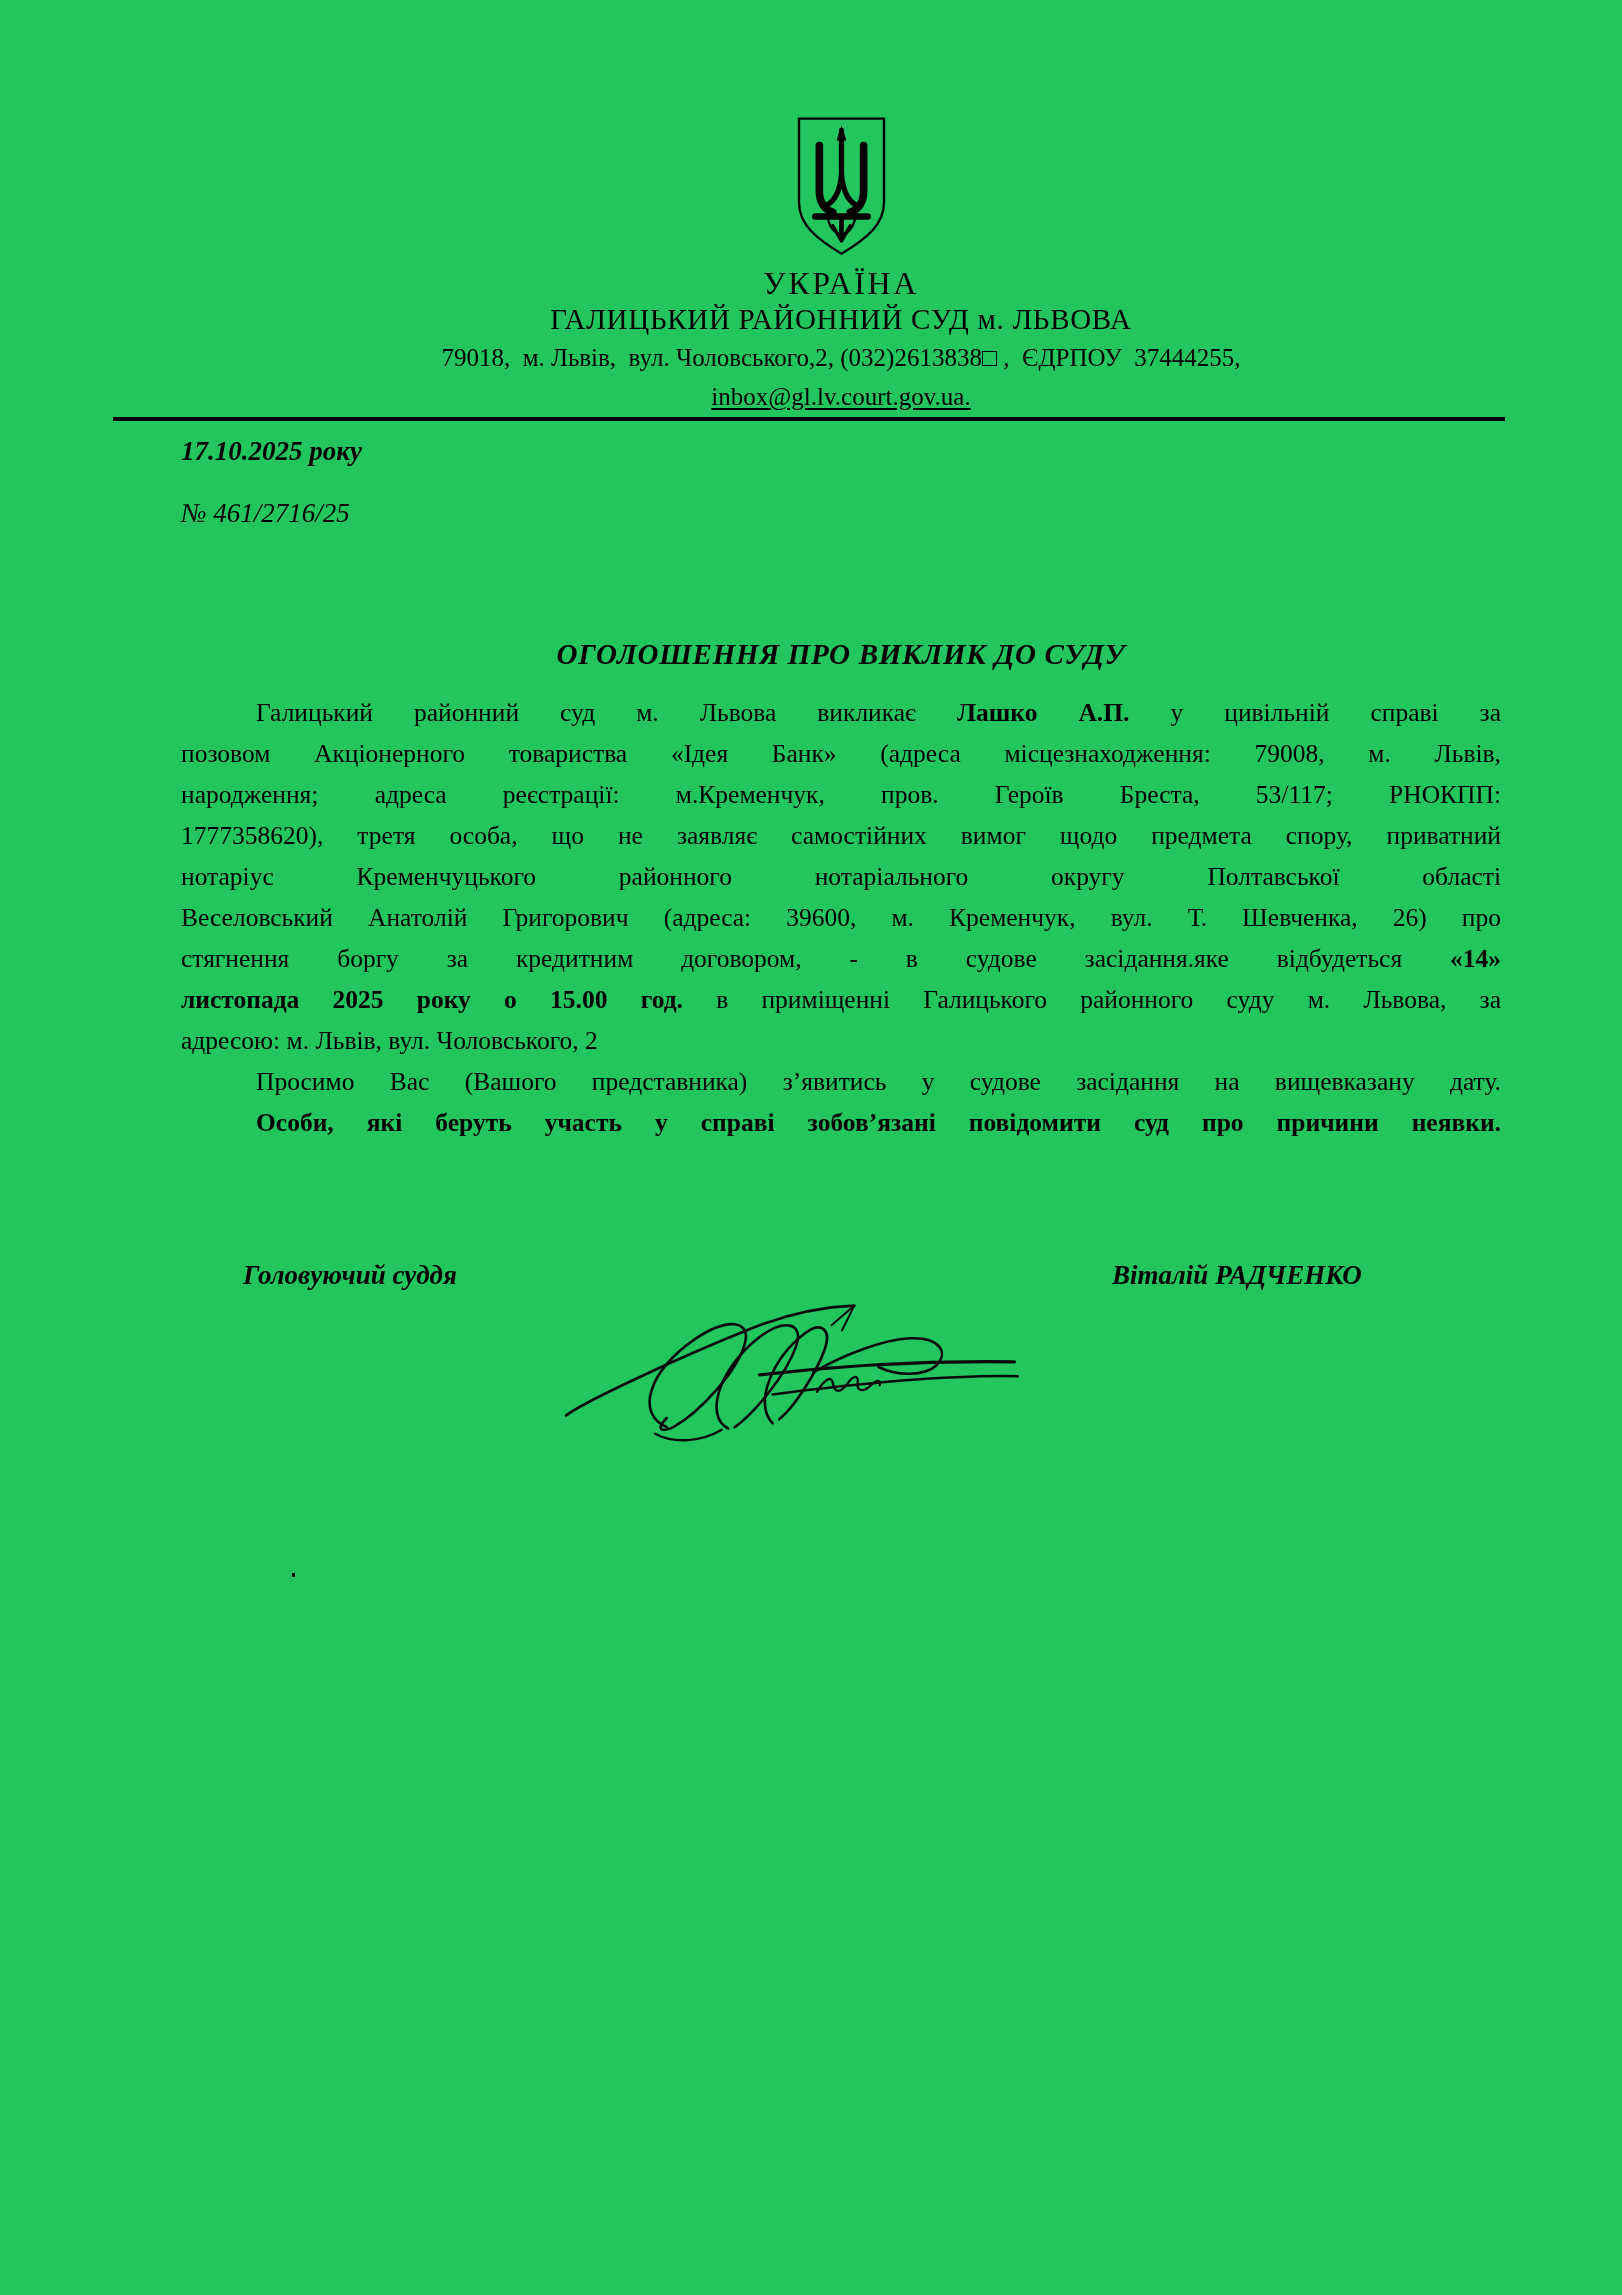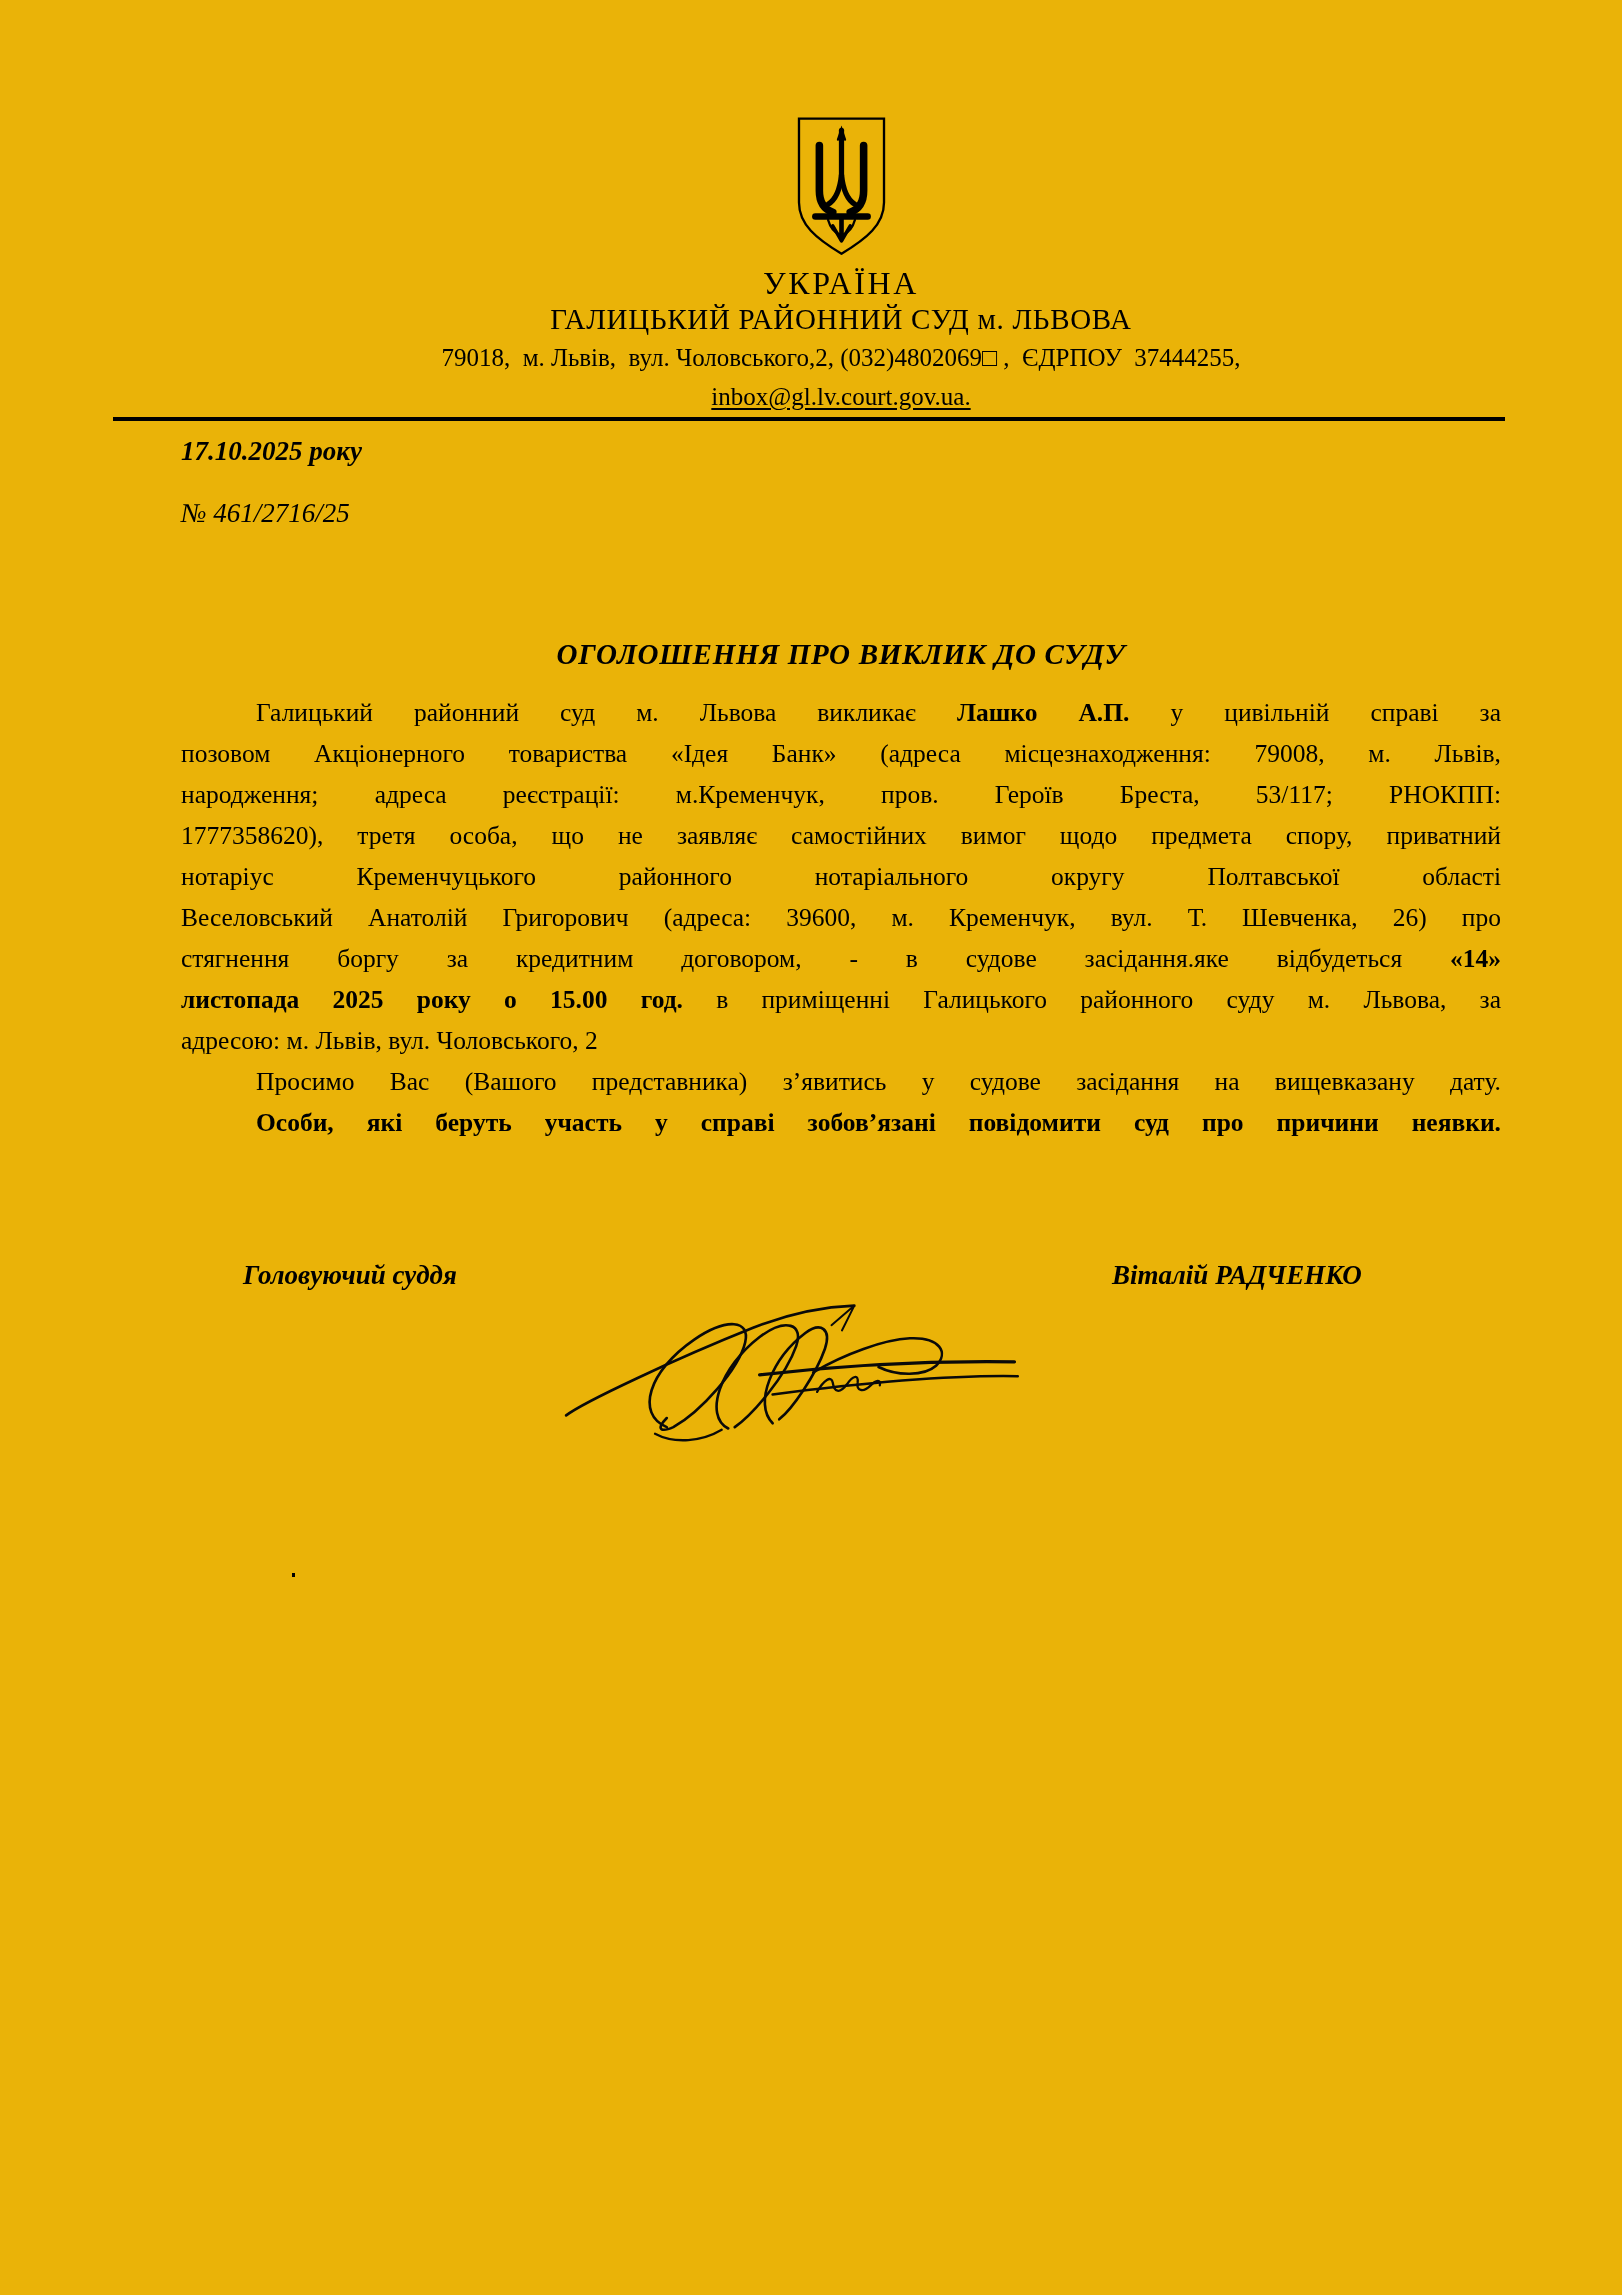--- a/index.html
+++ b/index.html
@@ -1,20 +1,20 @@
 <!DOCTYPE html>
 <html style="font-size:10.5px"><head>
 <meta charset="utf-8">
 <style>
   html, body { margin: 0; padding: 0; background: #ffffff; }
   .page {
     position: relative;
     width: 1622px;
     height: 2295px;
-    background: #eab308;
+    background: #22c55e;
     color: #000;
     font-family: "Liberation Serif", "DejaVu Serif", serif;
     overflow: hidden;
   }
   .header {
     position: absolute;
     left: 181px;
     top: 110px;
     width: 1320px;
     text-align: center;
@@ -148,21 +148,21 @@
         <path d="M 40,174 H 130" stroke-width="11"></path>
 
         <path d="M 85,174 V 212" stroke-width="8"></path>
         <path d="M 85,216 L 70,190 M 85,216 L 100,190" stroke-width="6"></path>
         <path d="M 62,180 C 66,194 74,202 82,205" stroke-width="4"></path>
         <path d="M 108,180 C 104,194 96,202 88,205" stroke-width="4"></path>
       </g>
     </svg>
     <div class="country">УКРАЇНА</div>
     <div class="court-name">ГАЛИЦЬКИЙ РАЙОННИЙ СУД м. ЛЬВОВА</div>
-    <div class="addr">79018,  м. Львів,  вул. Чоловського,2, (032)4802069□ ,  ЄДРПОУ  37444255,</div>
+    <div class="addr">79018,  м. Львів,  вул. Чоловського,2, (032)2613838□ ,  ЄДРПОУ  37444255,</div>
     <div><span class="email">inbox@gl.lv.court.gov.ua.</span></div>
   </div>
 
   <div class="rule"></div>
 
   <div class="date-line">17.10.2025 року</div>
   <div class="case-number">№ 461/2716/25</div>
 
   <div class="doc-title">ОГОЛОШЕННЯ ПРО ВИКЛИК ДО СУДУ</div>
 

